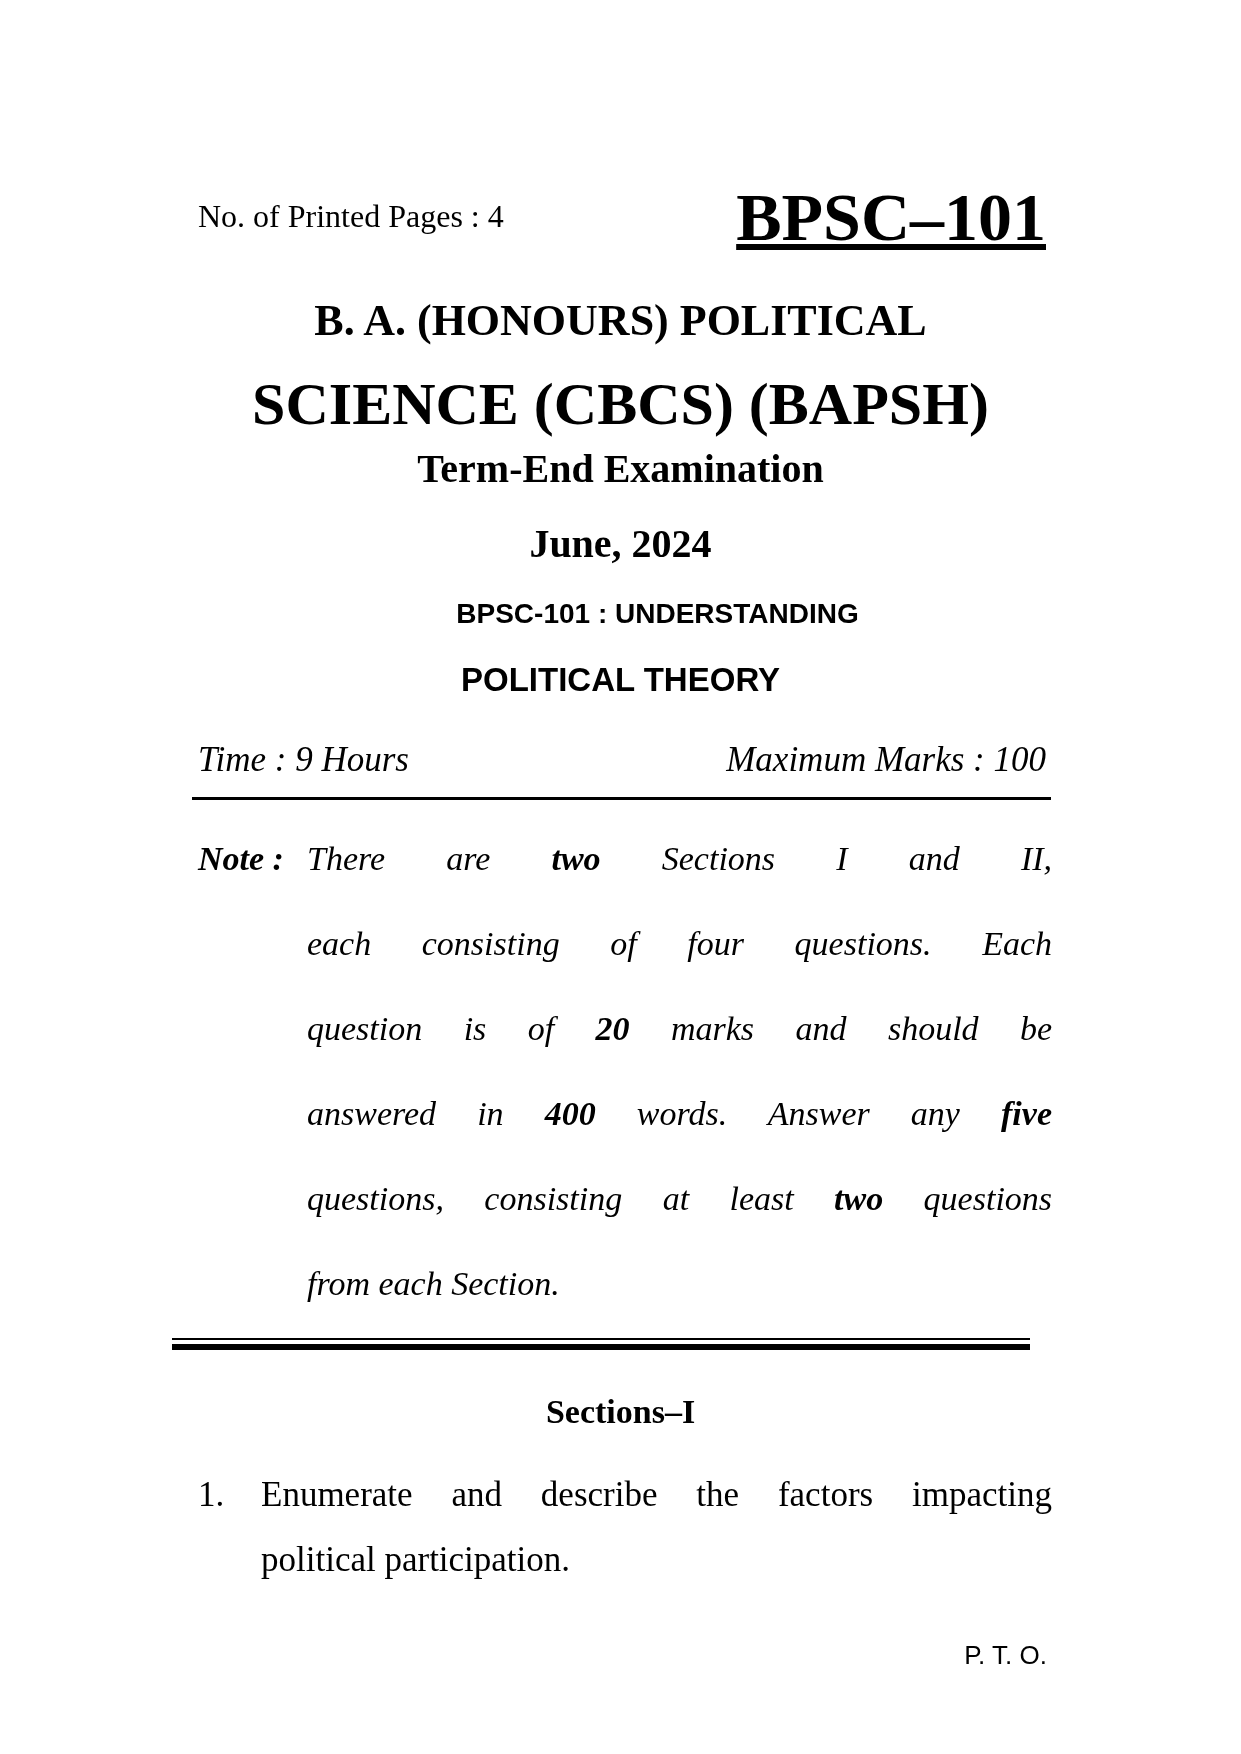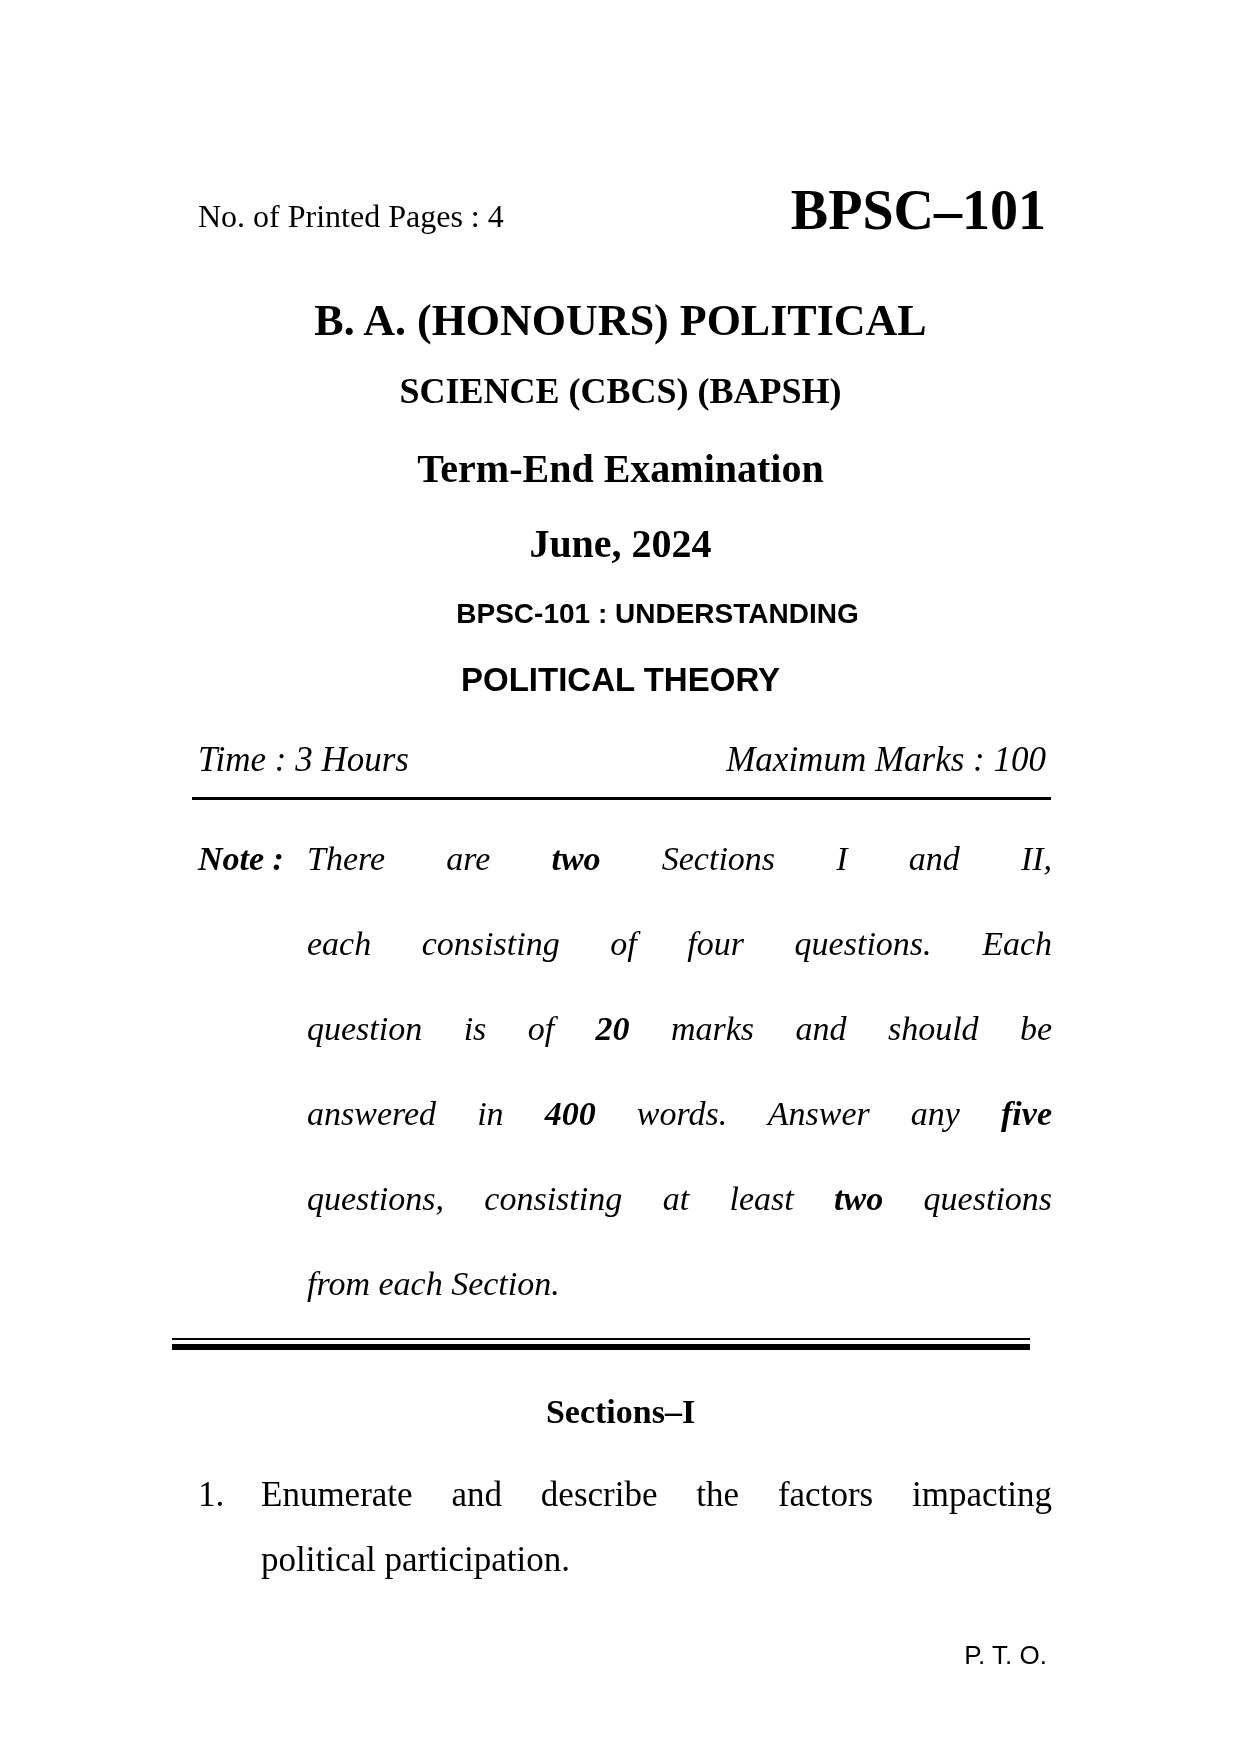--- a/index.html
+++ b/index.html
@@ -1,22 +1,22 @@
 <!DOCTYPE html>
 <html><head>
 <meta charset="utf-8">
 <style>
   html, body { margin: 0; padding: 0; background: #ffffff; }
   body { width: 1241px; height: 1754px; position: relative; overflow: hidden; color: #000; font-family: "Liberation Serif", "DejaVu Serif", serif; }
   .abs { position: absolute; }
   .printed { left: 198px; top: 198px; font-size: 32px; }
-  .code { right: 195px; top: 178px; font-size: 56px; font-weight: bold; }
+  .code { right: 195px; top: 178px; font-size: 68px; font-weight: bold; text-decoration: underline; }
   .center { left: 0; width: 1241px; text-align: center; font-weight: bold; }
   .t1 { top: 295px; font-size: 44px; }
-  .t2 { top: 370px; font-size: 36px; text-align: center; }
+  .t2 { top: 370px; font-size: 60px; text-align: center; }
   .t3 { top: 445px; font-size: 40px; }
   .t4 { top: 520px; font-size: 40px; }
   .s1 { top: 598px; font-size: 28px; font-family: "Liberation Sans", sans-serif; padding-left: 37px; }
   .s2 { top: 661px; font-size: 33px; font-family: "Liberation Sans", sans-serif; }
   .time { left: 198px; top: 740px; font-size: 35px; font-style: italic; }
   .marks { right: 195px; top: 740px; font-size: 35px; font-style: italic; }
   .rule1 { left: 192px; top: 797px; width: 859px; height: 3px; background: #000; }
   .note-label { left: 198px; top: 840px; font-size: 34px; font-style: italic; font-weight: bold; }
   .note-line { left: 307px; width: 745px; font-size: 34px; font-style: italic; text-align: justify; text-align-last: justify; white-space: nowrap; }
   .note-line.last { text-align-last: left; }
@@ -36,21 +36,21 @@
 <div class="abs printed">No. of Printed Pages : 4</div>
 <div class="abs code">BPSC–101</div>
 
 <div class="abs center t1">B. A. (HONOURS) POLITICAL</div>
 <div class="abs center t2">SCIENCE (CBCS) (BAPSH)</div>
 <div class="abs center t3">Term-End Examination</div>
 <div class="abs center t4">June, 2024</div>
 <div class="abs center s1">BPSC-101 : UNDERSTANDING</div>
 <div class="abs center s2">POLITICAL THEORY</div>
 
-<div class="abs time">Time : 3 Hours</div>
+<div class="abs time">Time : 9 Hours</div>
 <div class="abs marks">Maximum Marks : 100</div>
 <div class="abs rule1"></div>
 
 <div class="abs note-label">Note :</div>
 <div id="note-lines">
     <div class="abs note-line" style="top: 840px;"><span>There</span> <span>are</span> <b>two</b> <span>Sections</span> <span>I</span> <span>and</span> <span>II,</span></div>
     <div class="abs note-line" style="top: 925px;"><span>each</span> <span>consisting</span> <span>of</span> <span>four</span> <span>questions.</span> <span>Each</span></div>
     <div class="abs note-line" style="top: 1010px;"><span>question</span> <span>is</span> <span>of</span> <b>20</b> <span>marks</span> <span>and</span> <span>should</span> <span>be</span></div>
     <div class="abs note-line" style="top: 1095px;"><span>answered</span> <span>in</span> <b>400</b> <span>words.</span> <span>Answer</span> <span>any</span> <b>five</b></div>
     <div class="abs note-line" style="top: 1180px;"><span>questions,</span> <span>consisting</span> <span>at</span> <span>least</span> <b>two</b> <span>questions</span></div>

